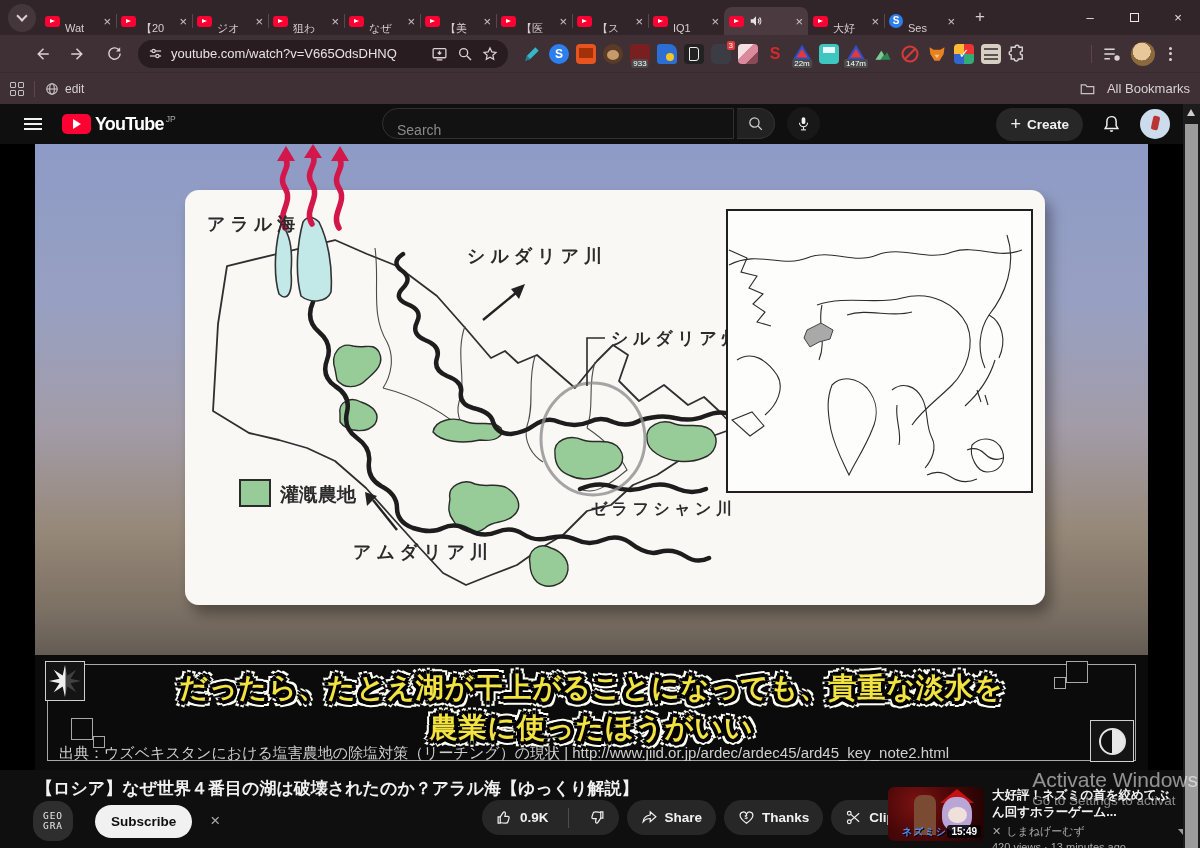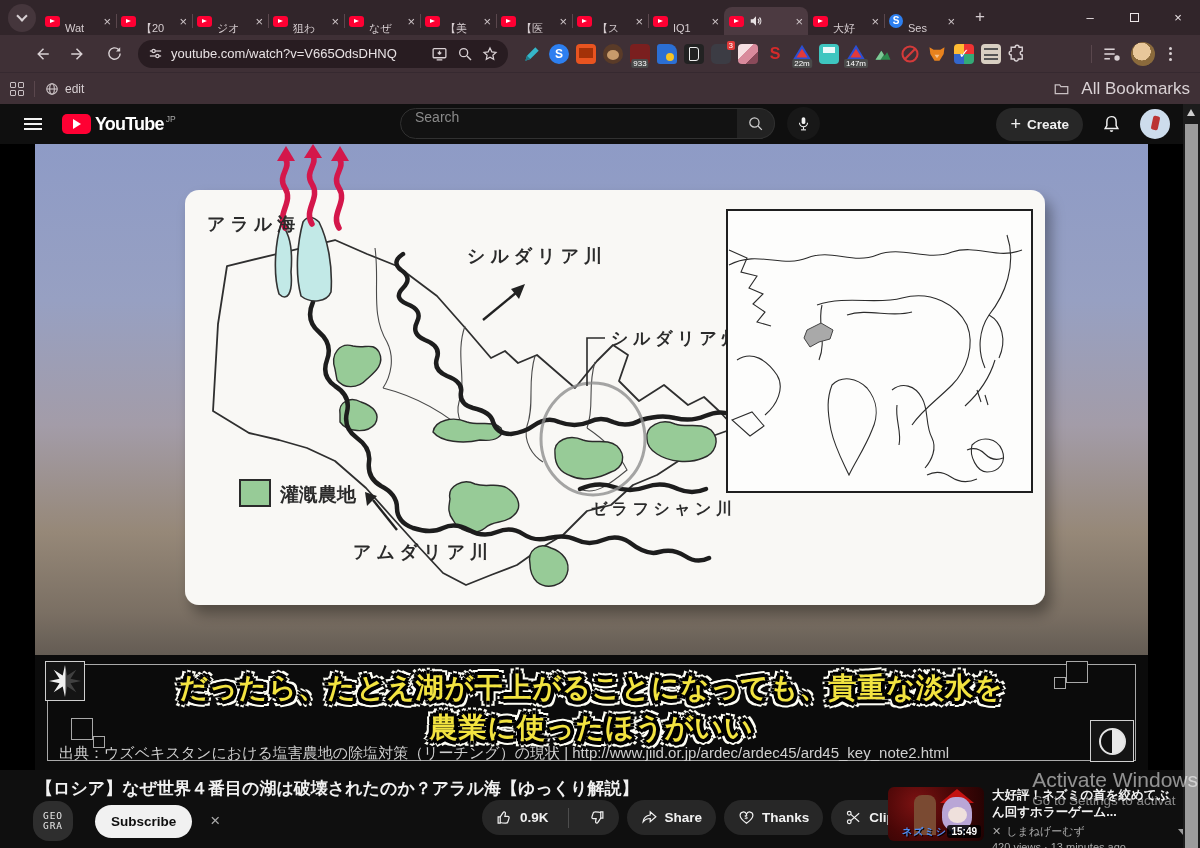--- a/index.html
+++ b/index.html
@@ -36,32 +36,32 @@
   .ext .bdg { position:absolute; left:50%; transform:translateX(-50%); bottom:-4px; background:#4a4a4a; color:#fff; font-size:8px; line-height:9px; padding:0 2px; border-radius:2px; white-space:nowrap;}
   .ext .bdg.red { background:#e23a3a; left:auto; right:-4px; transform:none; top:-3px; bottom:auto;}
   .tb-right { margin-left:auto; display:flex; align-items:center; gap:10px; }
   .tb-divider { width:1px; height:18px; background:#5a474d; }
 
   .bookmarks { position:absolute; left:0; top:72px; width:1200px; height:32px; background:#3f3036; display:flex; align-items:center; padding:0 10px; color:#d9d1d4; font-size:12px; border-top:1px solid #362930;}
   .bm-grid { width:14px; height:14px; display:grid; grid-template-columns:6px 6px; gap:2px; margin-right:10px;}
   .bm-grid i { width:6px; height:6px; border:1.5px solid #c9c0c3; border-radius:1px;}
   .bm-sep { width:1px; height:16px; background:#5a474d; margin-right:10px;}
   .bm-item { display:flex; align-items:center; gap:6px; }
-  .bm-right { margin-left:auto; display:flex; align-items:center; gap:12px; font-size:17px;}
+  .bm-right { margin-left:auto; display:flex; align-items:center; gap:12px; font-size:13px;}
 
   
   .yt-head { position:absolute; left:0; top:104px; width:1200px; height:40px; background:#0f0f0f; display:flex; align-items:center; }
   .burger { width:18px; margin-left:24px; }
   .burger i { display:block; height:1.6px; background:#f1f1f1; margin:3.6px 0; }
   .yt-logo { display:flex; align-items:flex-start; margin-left:20px; }
   .yt-play { width:29px; height:20px; background:#f03; border-radius:5px; position:relative; }
   .yt-play::after { content:""; position:absolute; left:11px; top:5px; border-left:8px solid #fff; border-top:5px solid transparent; border-bottom:5px solid transparent;}
   .yt-word { color:#fff; font-size:18px; font-weight:bold; letter-spacing:-0.8px; margin-left:4px; }
   .yt-region { color:#aaa; font-size:8.5px; margin-left:2px; }
-  .yt-search { position:absolute; left:400px; top:4px; width:352px; height:31px; background:#121212; border:1px solid #313131; border-radius:16px 0 0 16px; display:flex; align-items:flex-start; padding:0 14px;}
+  .yt-search { position:absolute; left:382px; top:4px; width:352px; height:31px; background:#121212; border:1px solid #313131; border-radius:16px 0 0 16px; display:flex; align-items:flex-end; padding:0 14px;}
   .yt-search input { background:transparent; border:none; outline:none; color:#eee; font-size:14px; width:100%; font-family:inherit;}
   .yt-search input::placeholder { color:#8a8a8a; }
   .search-btn { position:absolute; left:737px; top:4px; width:38px; height:31px; background:#222; border:1px solid #313131; border-left:none; border-radius:0 16px 16px 0; display:flex; align-items:center; justify-content:center;}
   .mic-btn { position:absolute; left:787px; top:3px; width:33px; height:33px; border-radius:50%; background:#181818; display:flex; align-items:center; justify-content:center;}
   .yt-right { position:absolute; right:30px; top:0; height:40px; display:flex; align-items:center; gap:18px;}
   .create-btn { height:33px; background:#272727; border-radius:17px; color:#f1f1f1; font-size:13.5px; font-weight:bold; display:flex; align-items:center; padding:0 14px; gap:6px;}
   .create-btn .plus { font-size:18px; font-weight:normal; }
   .yt-avatar { width:30px; height:30px; border-radius:50%; background:#cddcec; position:relative; overflow:hidden;}
   .yt-avatar::after{ content:""; position:absolute; left:12px; top:7px; width:7px; height:14px; background:#b33; border-radius:2px; transform:rotate(12deg);}
 

